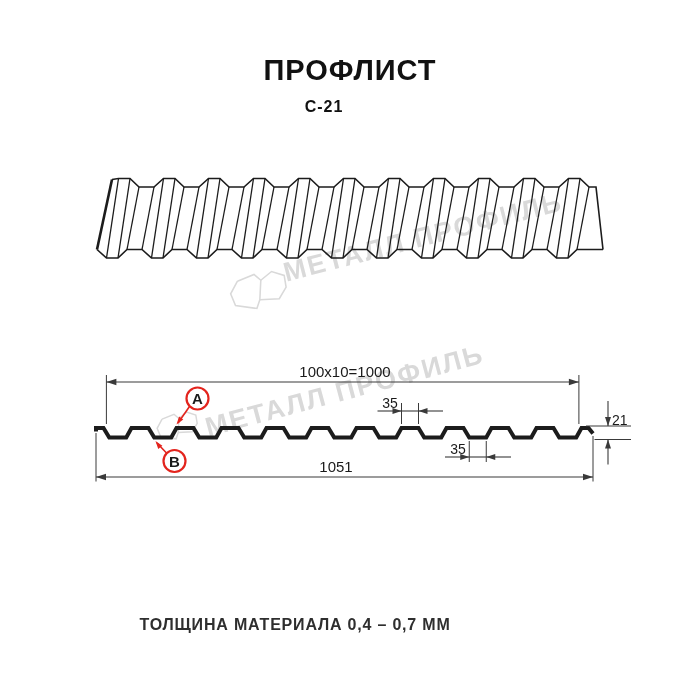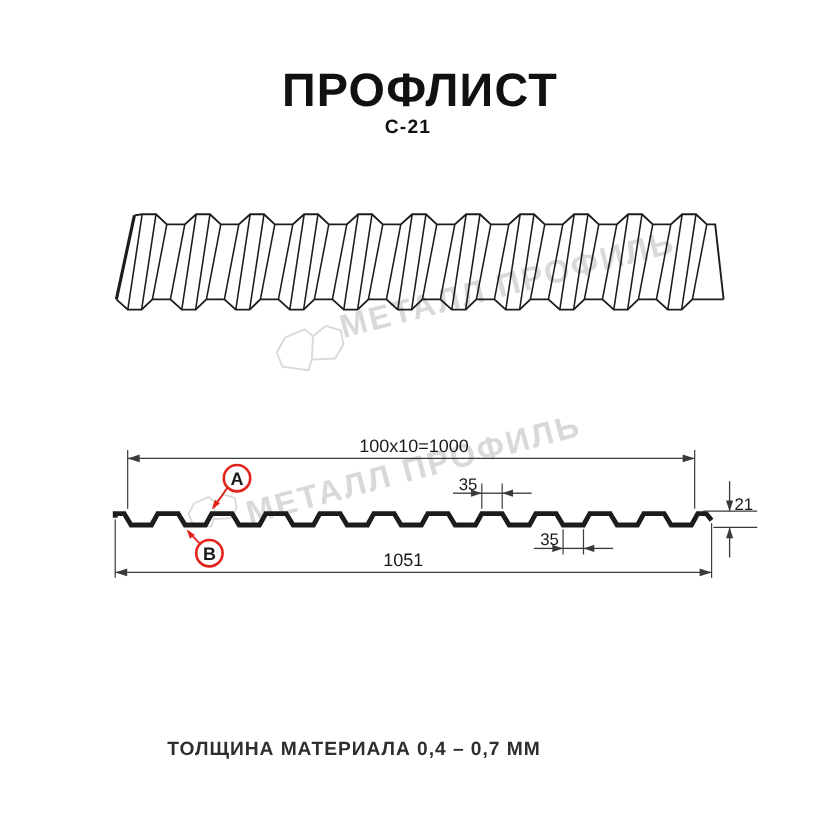--- a/index.html
+++ b/index.html
@@ -1,22 +1,22 @@
 <!DOCTYPE html>
 <html><head>
 <meta charset="utf-8">
 <style>
   html,body{margin:0;padding:0;}
   body{width:700px;height:700px;position:relative;background:#ffffff;overflow:hidden;
        font-family:"Liberation Sans",sans-serif;}
   .abs{position:absolute;}
-  .title{top:54px;left:0;width:700px;text-align:center;font-size:39px;font-weight:800;
+  .title{top:54px;left:0;width:700px;text-align:center;font-size:29px;font-weight:800;
          letter-spacing:1px;color:#111;}
   .subtitle{top:98px;left:0;width:648px;text-align:center;font-size:16px;font-weight:700;
-            letter-spacing:1px;color:#111;margin-left:16px;}
+            letter-spacing:1px;color:#111;}
   .footer-note{top:616px;left:0;width:590px;text-align:center;font-size:16px;font-weight:600;
                letter-spacing:0.8px;color:#2e2e2e;}
   .wm-text{font-size:27px;font-weight:700;letter-spacing:2px;white-space:nowrap;
            transform-origin:left center;}
   .wm1{left:284px;top:258px;transform:rotate(-14.5deg);}
   .wm2{left:206px;top:413px;transform:rotate(-15deg);}
   svg text{font-family:"Liberation Sans",sans-serif;fill:#1a1a1a;}
   svg text.dim{font-size:15px;}
   svg text.dim-small{font-size:14px;}
   svg text.callout{font-size:15px;font-weight:700;}

